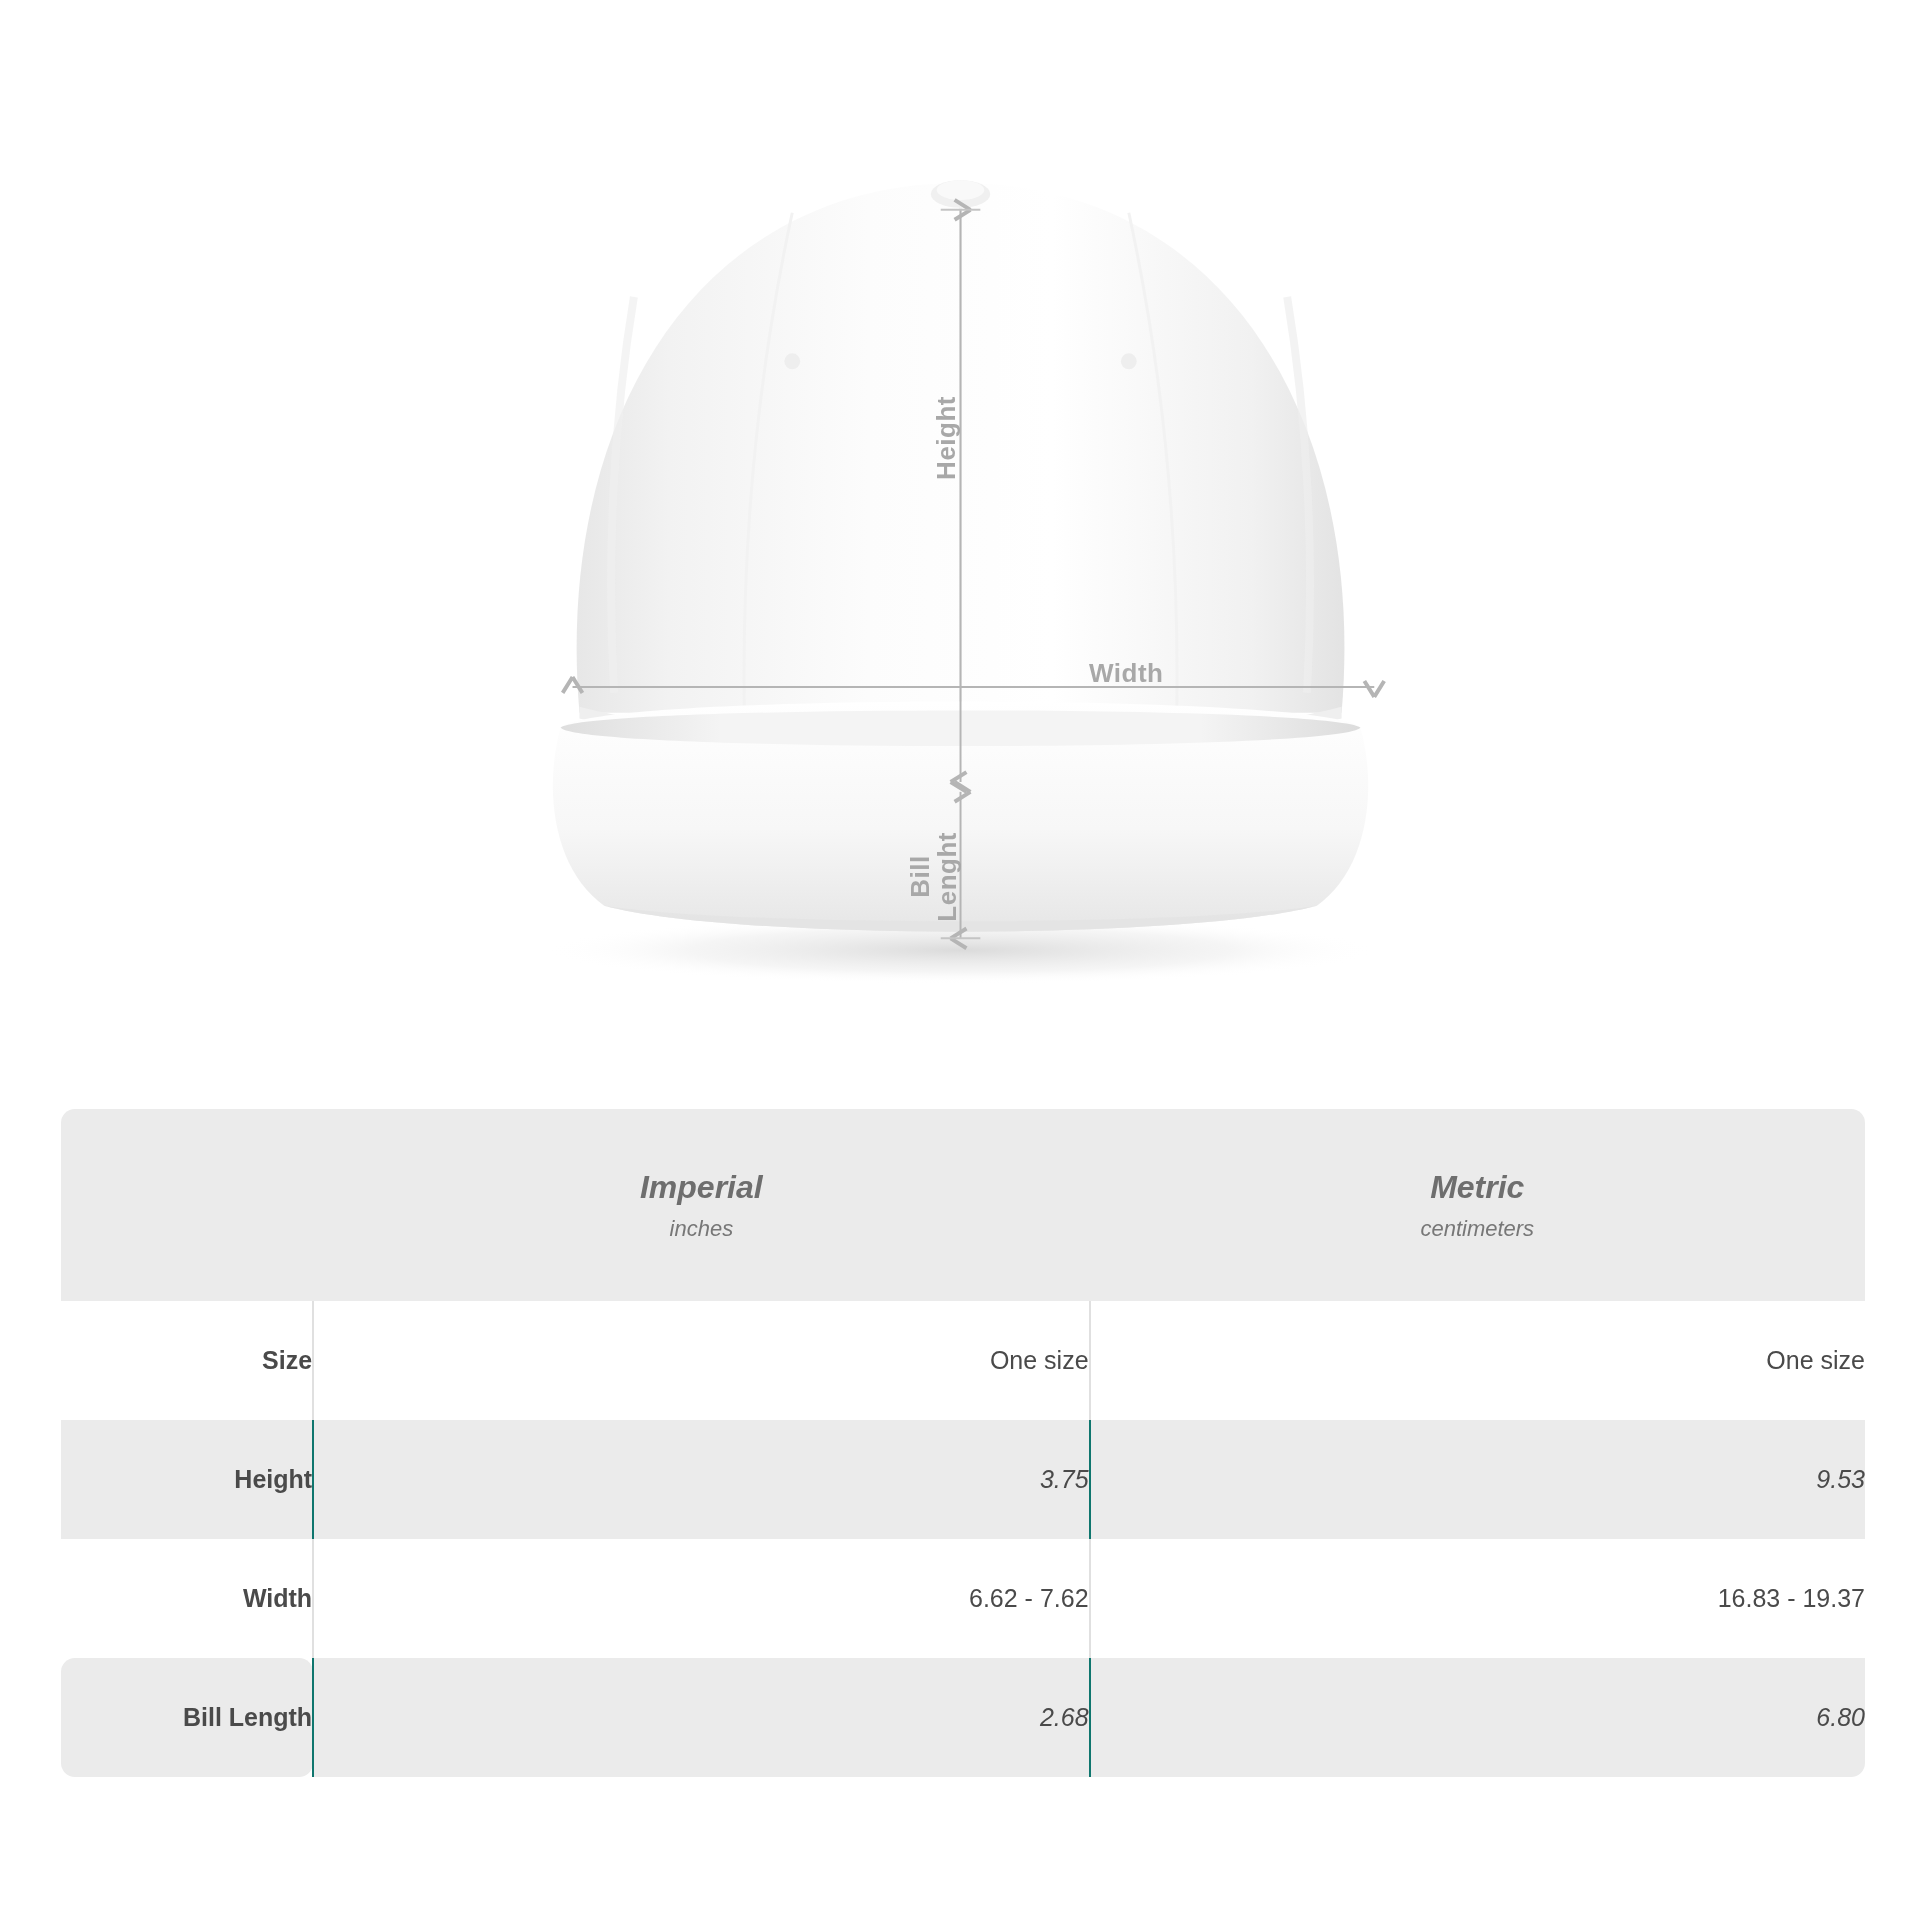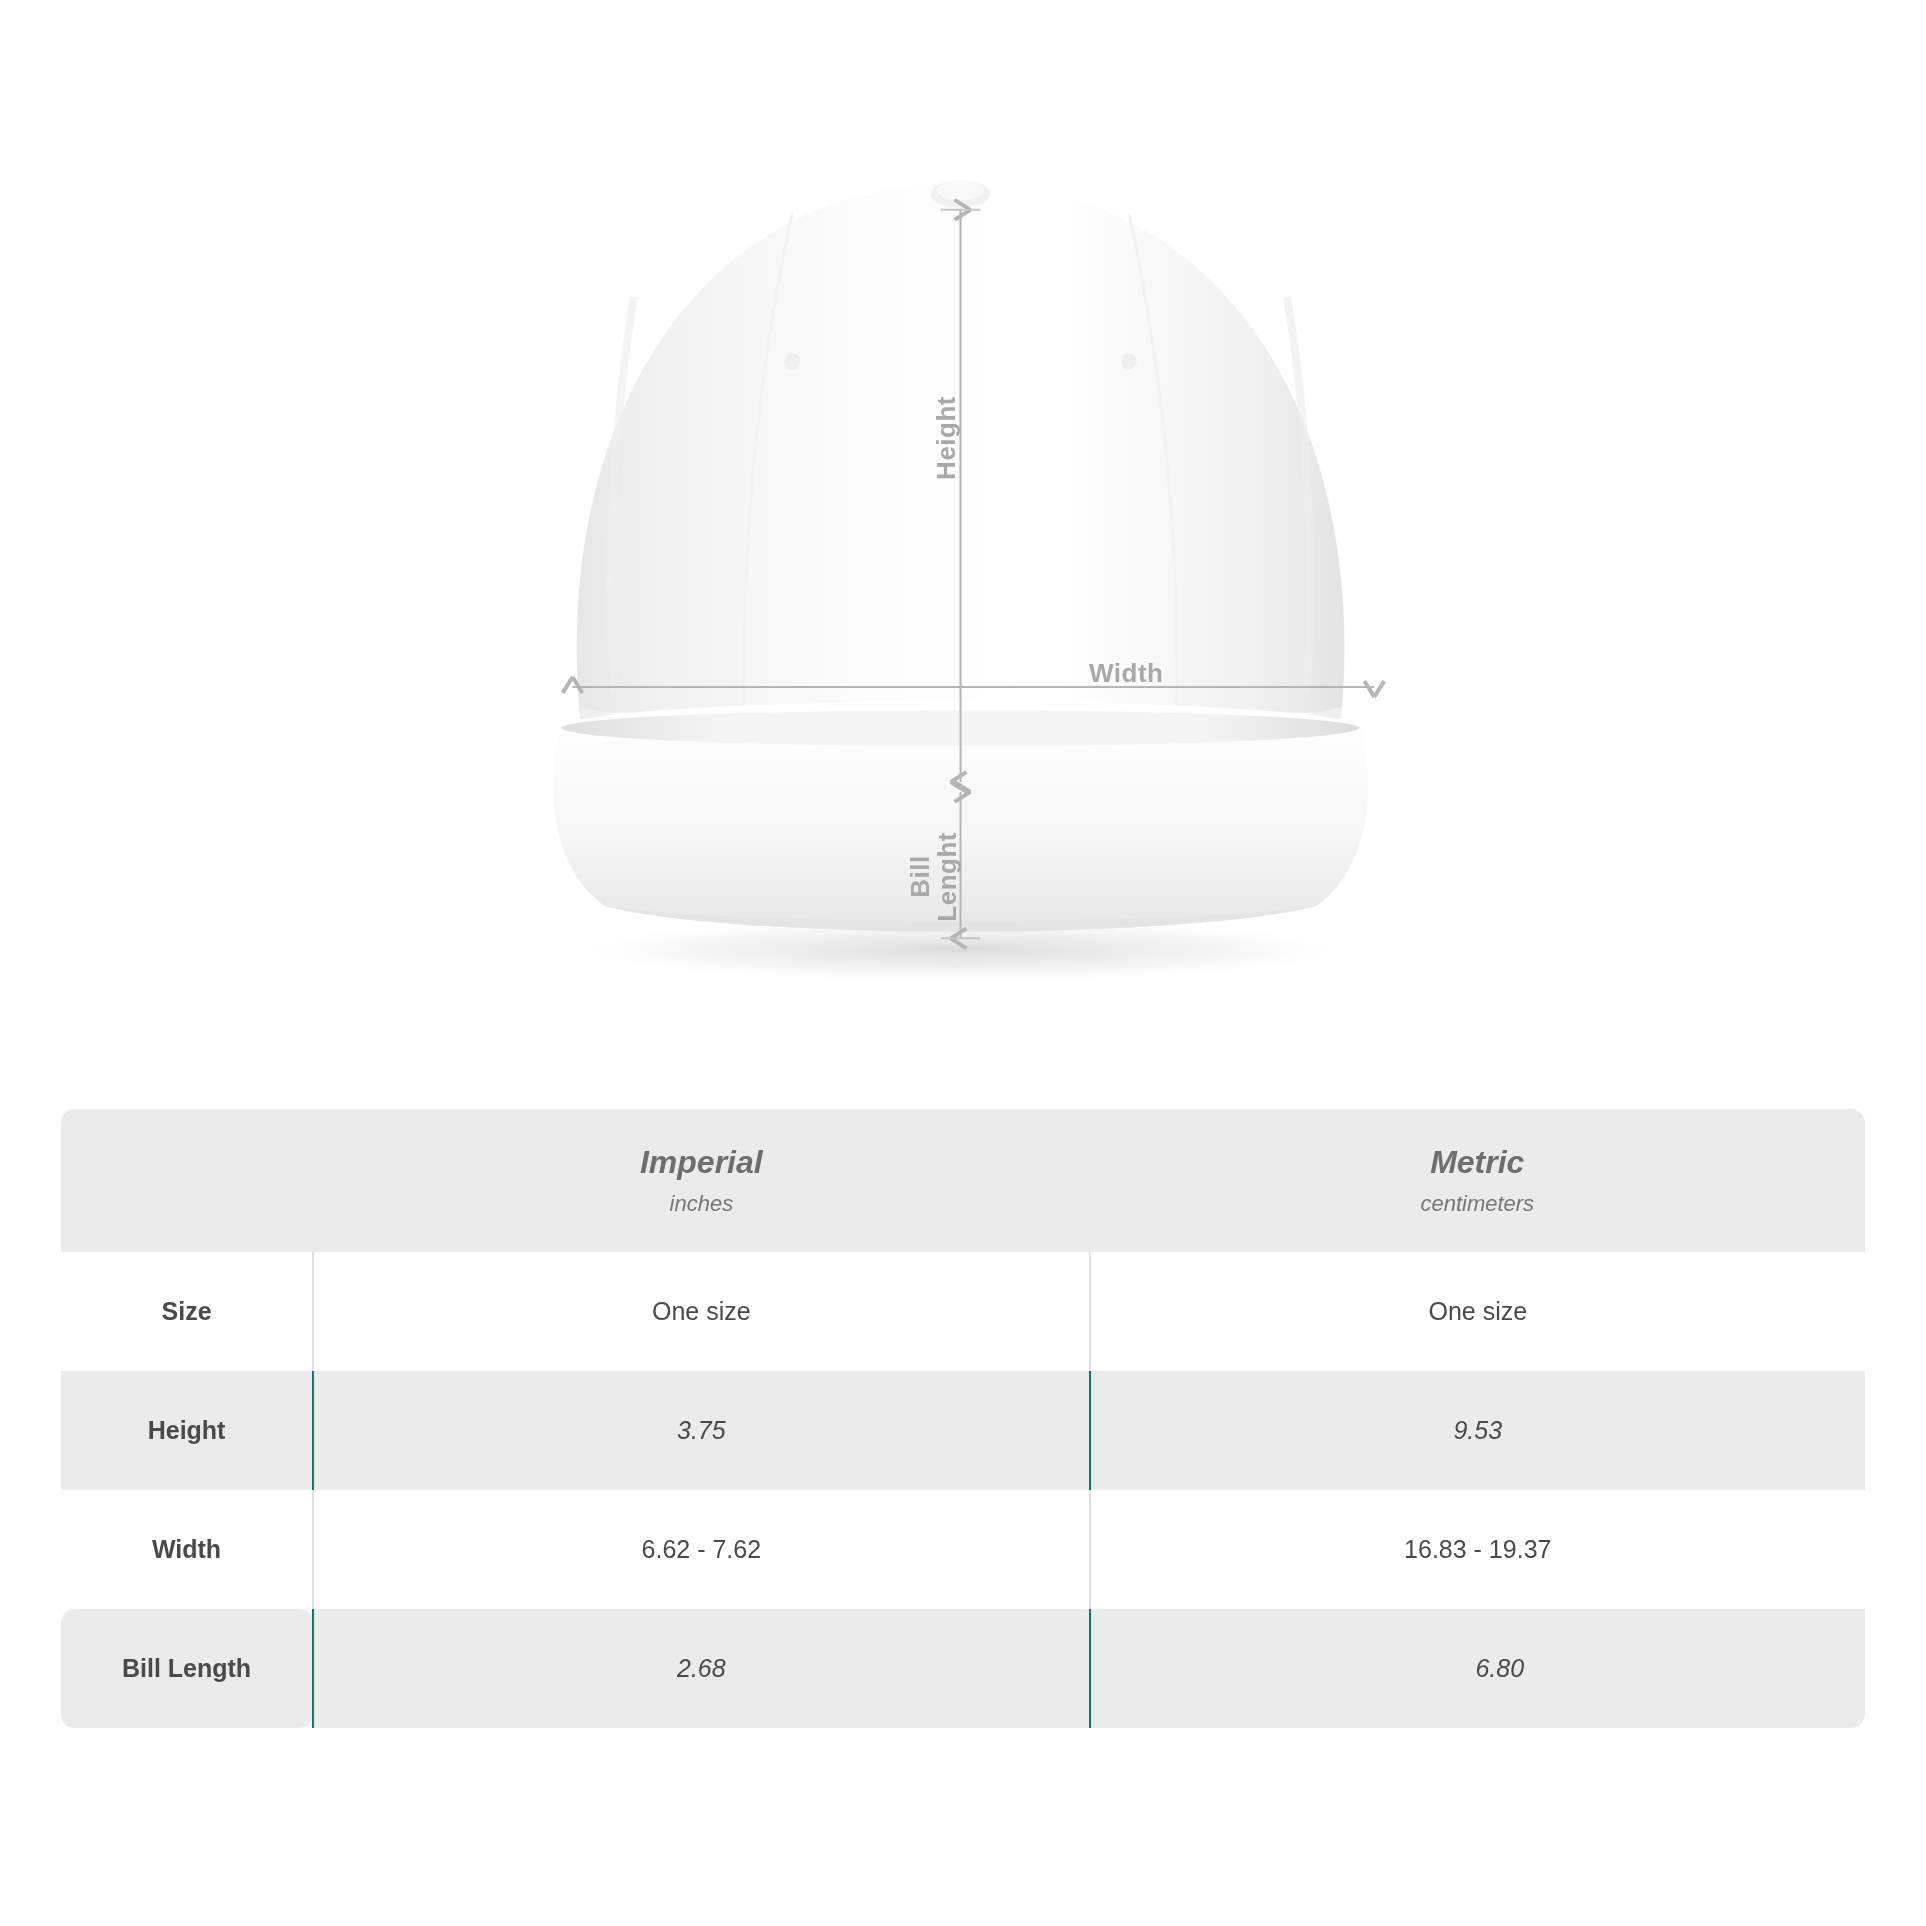--- a/index.html
+++ b/index.html
@@ -85,21 +85,21 @@
   table.size-table {
     width: 1804px;
     border-collapse: collapse;
     table-layout: fixed;
   }
   table.size-table td, table.size-table th {
     padding: 0;
     margin: 0;
   }
   .thead-row th {
-    height: 143px;
+    height: 192px;
     background: #ebebeb;
     vertical-align: middle;
     text-align: center;
     font-weight: normal;
   }
   .thead-row th.corner {
     background: #ebebeb;
     border-top-left-radius: 14px;
     border-bottom-left-radius: 0;
   }
@@ -113,21 +113,21 @@
     color: #6e6e6e;
   }
   .unit-sub {
     font-size: 22px;
     font-style: italic;
     color: #777777;
     margin-top: 10px;
   }
   tbody tr td {
     height: 119px;
-    text-align: center;
+    text-align: right;
     vertical-align: middle;
     font-size: 25px;
     color: #4a4a4a;
   }
   tbody tr.alt td {
     background: #ebebeb;
   }
   tbody tr td.rowhead {
     font-weight: bold;
     color: #4a4a4a;

